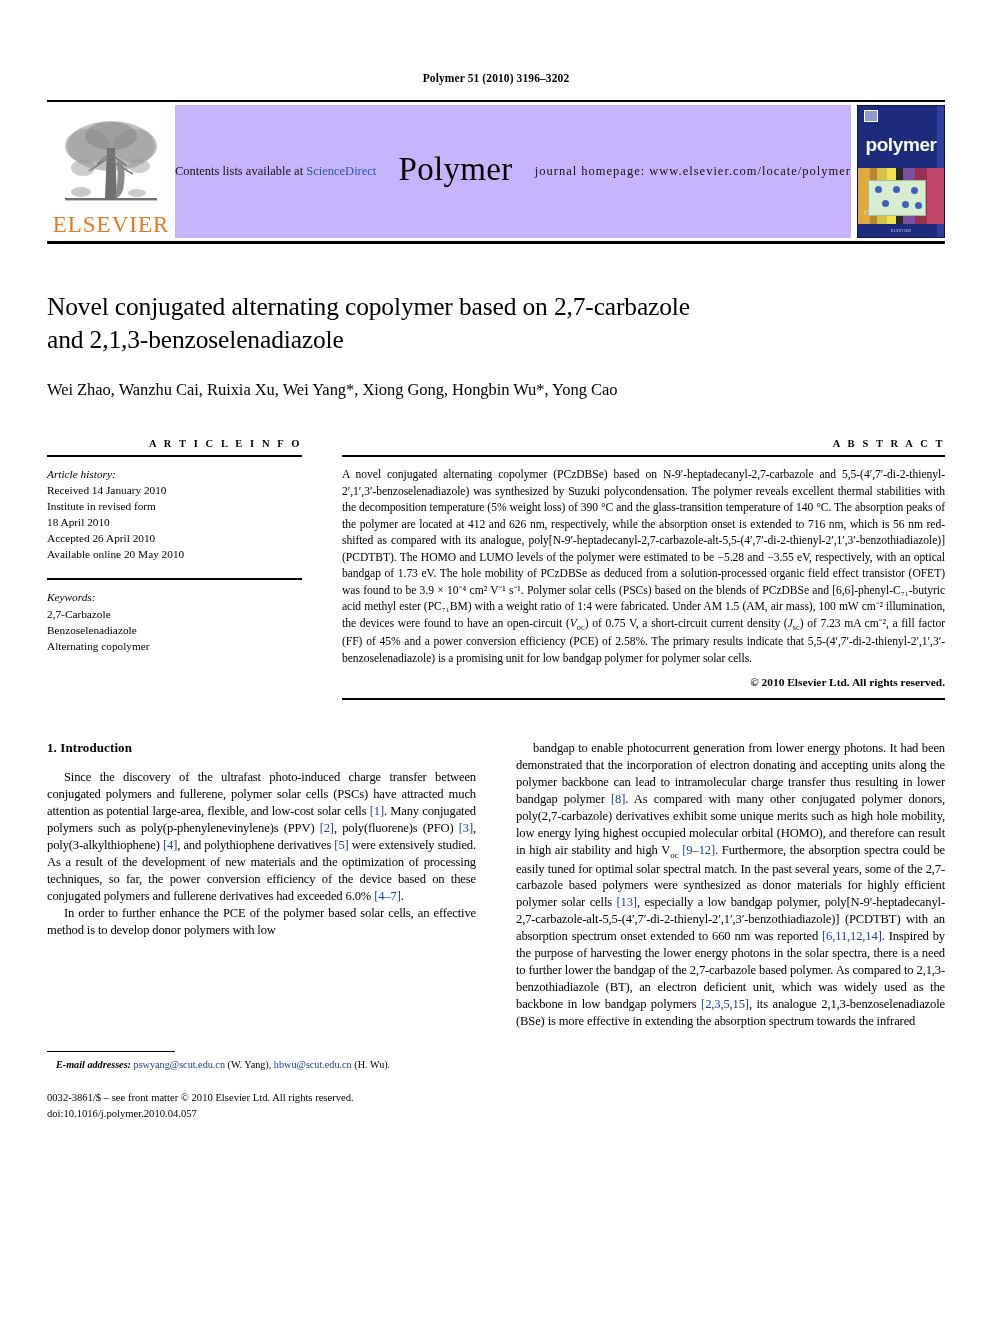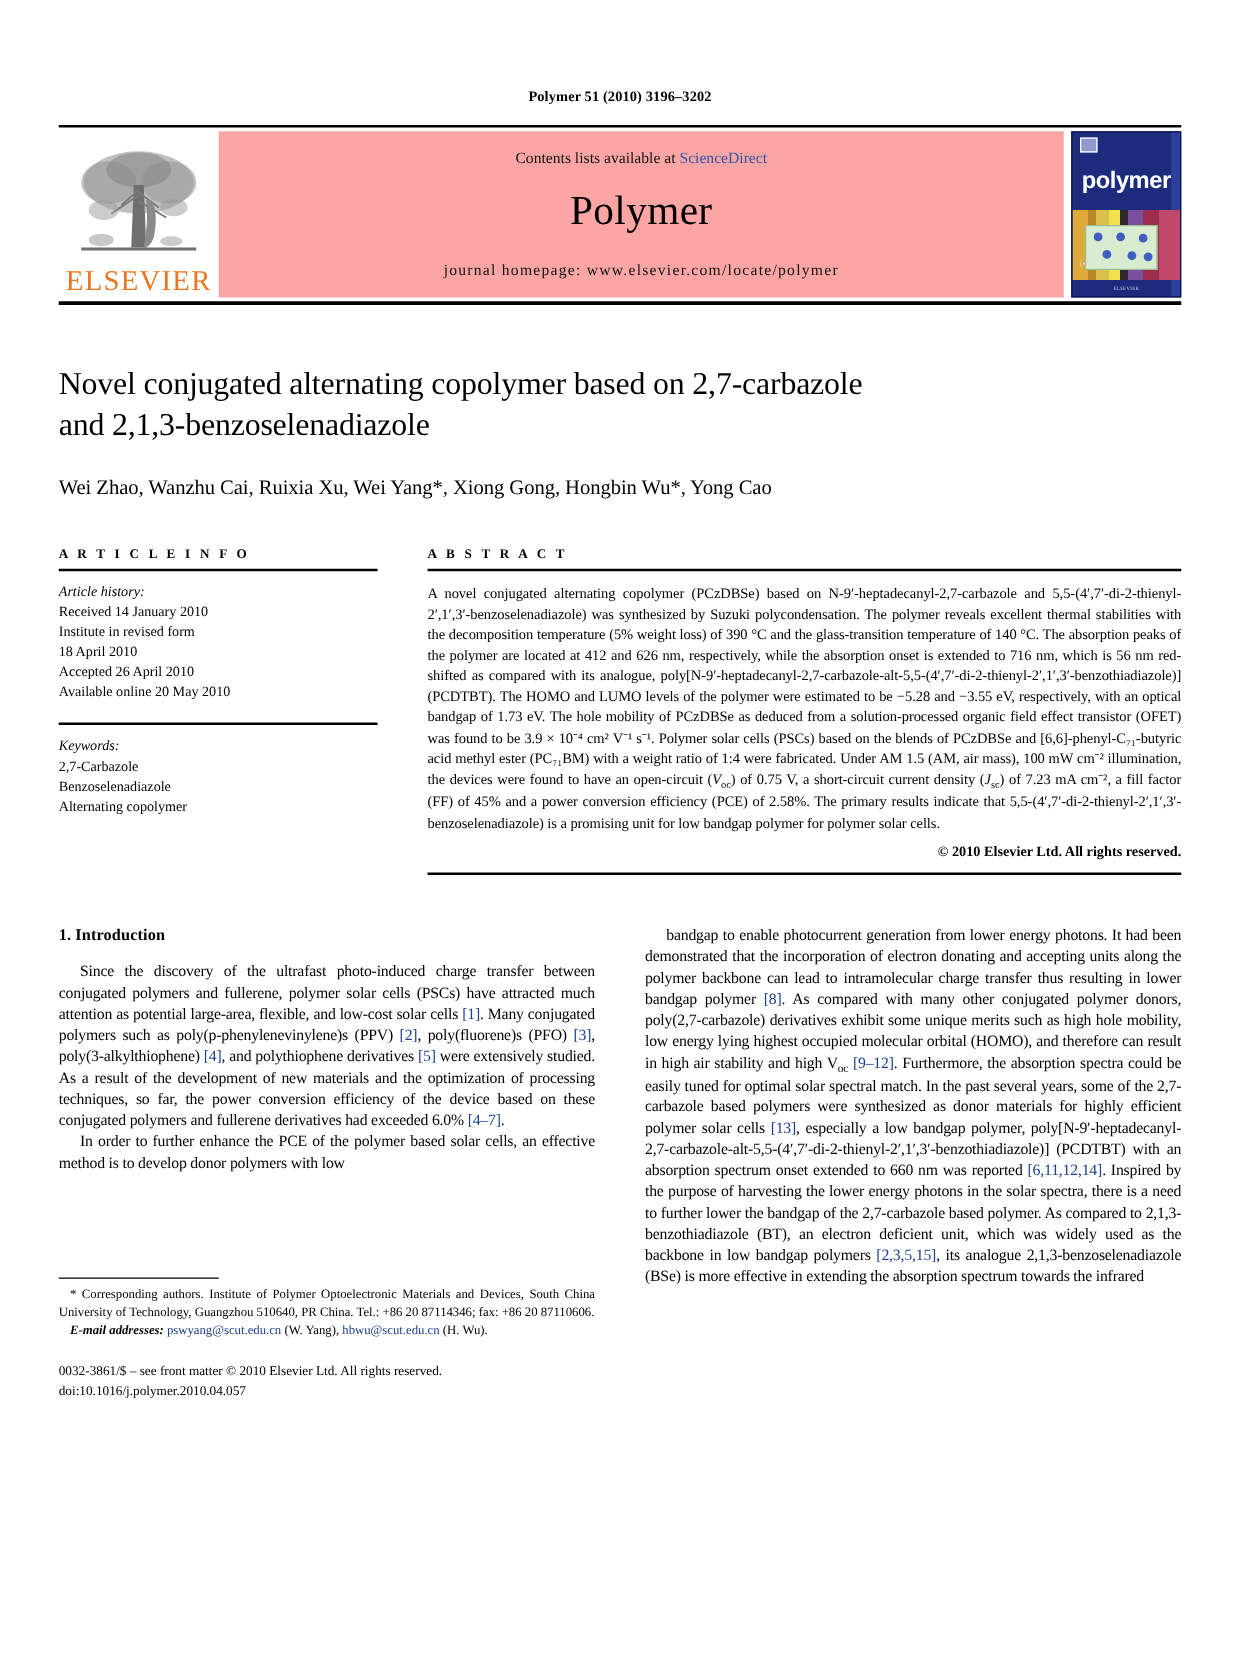--- a/index.html
+++ b/index.html
@@ -58,23 +58,23 @@
   .elsevier-word {
     font-family: "Liberation Serif", serif;
     font-size: 23px;
     letter-spacing: 1.0px;
     color: #E87722;
     line-height: 1;
     margin-top: 1px;
   }
   .banner-center {
     flex: 1 1 auto;
-    background: #fca5a5;
+    background: #c4b5fd;
     display: flex;
-    flex-direction: column;
+    flex-direction: row;
     justify-content: space-between;
     align-items: center;
     padding: 14px 0 14px 0;
     box-sizing: border-box;
   }
   .contents-line {
     font-size: 12.5px;
     color: #111;
   }
   .contents-line .sd {
@@ -192,20 +192,21 @@
     margin-top: 38px;
     gap: 40px;
   }
   .col-info { width: 255px; flex: 0 0 255px; }
   .col-abstract { flex: 1 1 auto; }
   .sec-head {
     font-size: 10.5px;
     font-weight: bold;
     letter-spacing: 2.6px;
     margin-bottom: 6px;
+    text-align: right;
   }
   .rule-thick { border-top: 2.2px solid #000; }
   .info-block { margin-top: 9px; font-size: 11.3px; line-height: 1.42; }
   .info-block .lbl { font-style: italic; font-weight: normal; }
   .info-sep {
     border-top: 2.2px solid #000;
     margin-top: 16px;
   }
   .abstract-text {
     font-size: 11.6px;
@@ -385,21 +386,20 @@
     </div>
 
     <div class="bcol">
       <p class="para">bandgap to enable photocurrent generation from lower energy photons. It had been demonstrated that the incorporation of electron donating and accepting units along the polymer backbone can lead to intramolecular charge transfer thus resulting in lower bandgap polymer <span class="ref">[8]</span>. As compared with many other conjugated polymer donors, poly(2,7-carbazole) derivatives exhibit some unique merits such as high hole mobility, low energy lying highest occupied molecular orbital (HOMO), and therefore can result in high air stability and high V<sub style="font-size:0.72em">oc</sub> <span class="ref">[9–12]</span>. Furthermore, the absorption spectra could be easily tuned for optimal solar spectral match. In the past several years, some of the 2,7-carbazole based polymers were synthesized as donor materials for highly efficient polymer solar cells <span class="ref">[13]</span>, especially a low bandgap polymer, poly[N-9′-heptadecanyl-2,7-carbazole-alt-5,5-(4′,7′-di-2-thienyl-2′,1′,3′-benzothiadiazole)] (PCDTBT) with an absorption spectrum onset extended to 660 nm was reported <span class="ref">[6,11,12,14]</span>. Inspired by the purpose of harvesting the lower energy photons in the solar spectra, there is a need to further lower the bandgap of the 2,7-carbazole based polymer. As compared to 2,1,3-benzothiadiazole (BT), an electron deficient unit, which was widely used as the backbone in low bandgap polymers <span class="ref">[2,3,5,15]</span>, its analogue 2,1,3-benzoselenadiazole (BSe) is more effective in extending the absorption spectrum towards the infrared</p>
     </div>
 
   </div>
 
   <div class="footnote-area">
     <div class="foot-rule"></div>
-    <p class="footnote">* Corresponding authors. Institute of Polymer Optoelectronic Materials and Devices, South China University of Technology, Guangzhou 510640, PR China. Tel.: +86 20 87114346; fax: +86 20 87110606.</p>
     <p class="footnote">
       <span class="ital">E-mail addresses:</span>
       <span class="mail">pswyang@scut.edu.cn</span>
       <span>(W. Yang),</span>
       <span class="mail">hbwu@scut.edu.cn</span>
       <span>(H. Wu).</span>
     </p>
     <div class="issn-block">
       <div>0032-3861/$ – see front matter © 2010 Elsevier Ltd. All rights reserved.</div>
       <div>doi:10.1016/j.polymer.2010.04.057</div>

